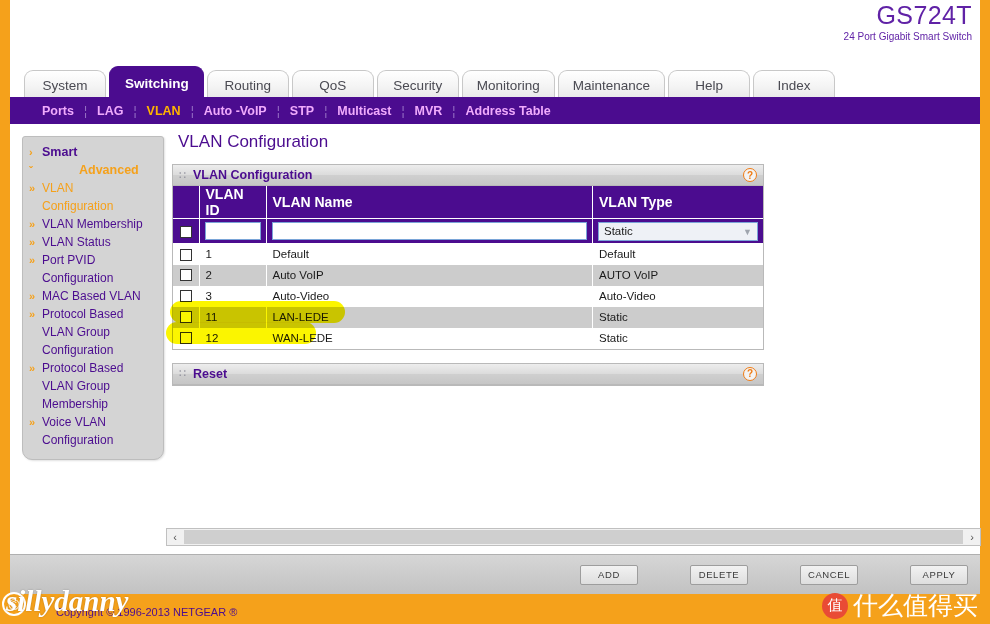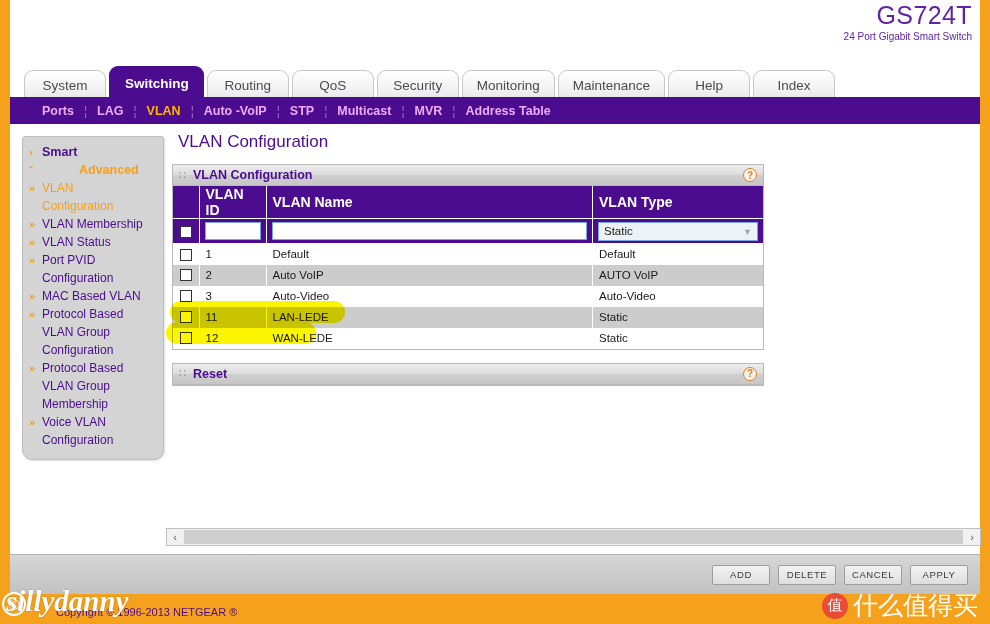--- a/index.html
+++ b/index.html
@@ -350,20 +350,21 @@
   }
 
   
   .btnbar {
     position: absolute; left: 0; bottom: 0;
     width: 970px; height: 40px;
     background: linear-gradient(to bottom, #d6d6d6 0%, #c2c2c2 100%);
     border-top: 1px solid #b0b0b0;
     display: flex; align-items: center; justify-content: flex-end;
     padding-right: 12px;
+    gap: 44px;
   }
   .gbtn {
     width: 58px; height: 20px;
     margin-left: 8px;
     background: linear-gradient(to bottom, #f2f2f2 0%, #dedede 100%);
     border: 1px solid #9d9d9d;
     border-radius: 2px;
     color: #3a3a3a;
     font-size: 9.5px;
     letter-spacing: 0.6px;

